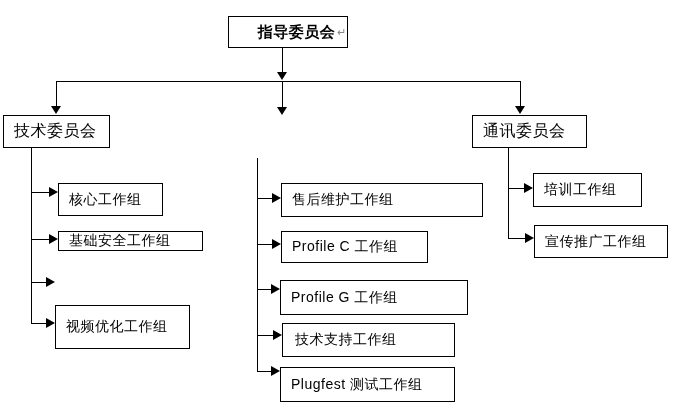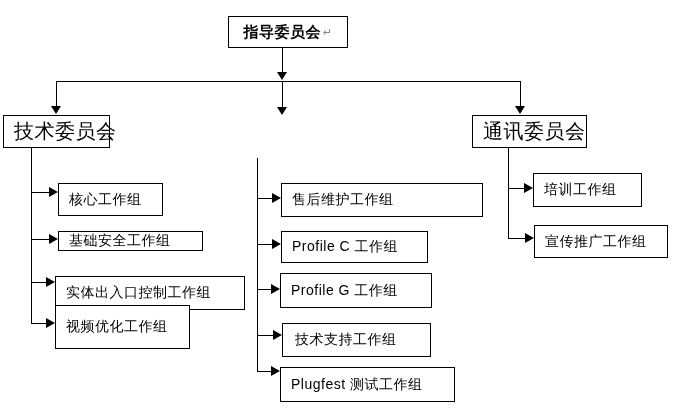--- a/index.html
+++ b/index.html
@@ -21,25 +21,25 @@
     border: 1px solid #000000;
     background: #ffffff;
     color: #000000;
     display: flex;
     align-items: center;
     padding-left: 10px;
     font-size: 14px;
     white-space: nowrap;
     letter-spacing: 0.5px;
   }
-  .node.committee { font-size: 20px; text-align: right; }
+  .node.committee { font-size: 16px; text-align: right; }
   .node.root {
     font-weight: bold;
     font-size: 15px;
-    justify-content: center;
+    justify-content: flex-end;
     padding-left: 0;
   }
   .pmark {
     color: #888888;
     font-weight: normal;
     font-size: 11px;
     margin-left: 2px;
   }
   .hl, .vl { position: absolute; background: #000000; }
   .hl { height: 1px; }
@@ -93,23 +93,20 @@
   </div>
 
   <div class="hl" style="left:31px; top:239px; width:18px;"></div>
   <div class="ar" style="left:49px; top:234px;"></div>
   <div class="node" style="left:58px; top:231px; width:145px; height:20px;text-align:right;">
     <span>基础安全工作组</span>
   </div>
 
   <div class="hl" style="left:31px; top:282px; width:15px;"></div>
   <div class="ar" style="left:46px; top:277px;"></div>
-  <div class="node" style="left:55px; top:276px; width:190px; height:34px;">
-    <span>实体出入口控制工作组</span>
-  </div>
 
   <div class="hl" style="left:31px; top:323px; width:15px;"></div>
   <div class="ar" style="left:46px; top:318px;"></div>
   <div class="node" style="left:55px; top:305px; width:135px; height:44px;font-family:Liberation Serif, serif;">
     <span>视频优化工作组</span>
   </div>
 
   <div class="vl" style="left:257px; top:158px; height:213px;"></div>
 
   <div class="hl" style="left:257px; top:198px; width:15px;"></div>
@@ -119,27 +116,27 @@
   </div>
 
   <div class="hl" style="left:257px; top:244px; width:15px;"></div>
   <div class="ar" style="left:272px; top:239px;"></div>
   <div class="node" style="left:281px; top:231px; width:147px; height:32px;">
     <span>Profile C 工作组</span>
   </div>
 
   <div class="hl" style="left:257px; top:289px; width:14px;"></div>
   <div class="ar" style="left:271px; top:284px;"></div>
-  <div class="node" style="left:280px; top:273px; width:152px; height:35px;">
+  <div class="node" style="left:280px; top:280px; width:188px; height:35px;">
     <span>Profile G 工作组</span>
   </div>
 
   <div class="hl" style="left:257px; top:335px; width:16px;"></div>
   <div class="ar" style="left:273px; top:330px;"></div>
-  <div class="node" style="left:282px; top:323px; width:149px; height:34px;padding-left:12px;">
+  <div class="node" style="left:282px; top:323px; width:173px; height:34px;padding-left:12px;">
     <span>技术支持工作组</span>
   </div>
 
   <div class="hl" style="left:257px; top:371px; width:14px;"></div>
   <div class="ar" style="left:271px; top:366px;"></div>
   <div class="node" style="left:280px; top:367px; width:175px; height:35px;">
     <span>Plugfest 测试工作组</span>
   </div>
 
   <div class="vl" style="left:508px; top:148px; height:91px;"></div>

